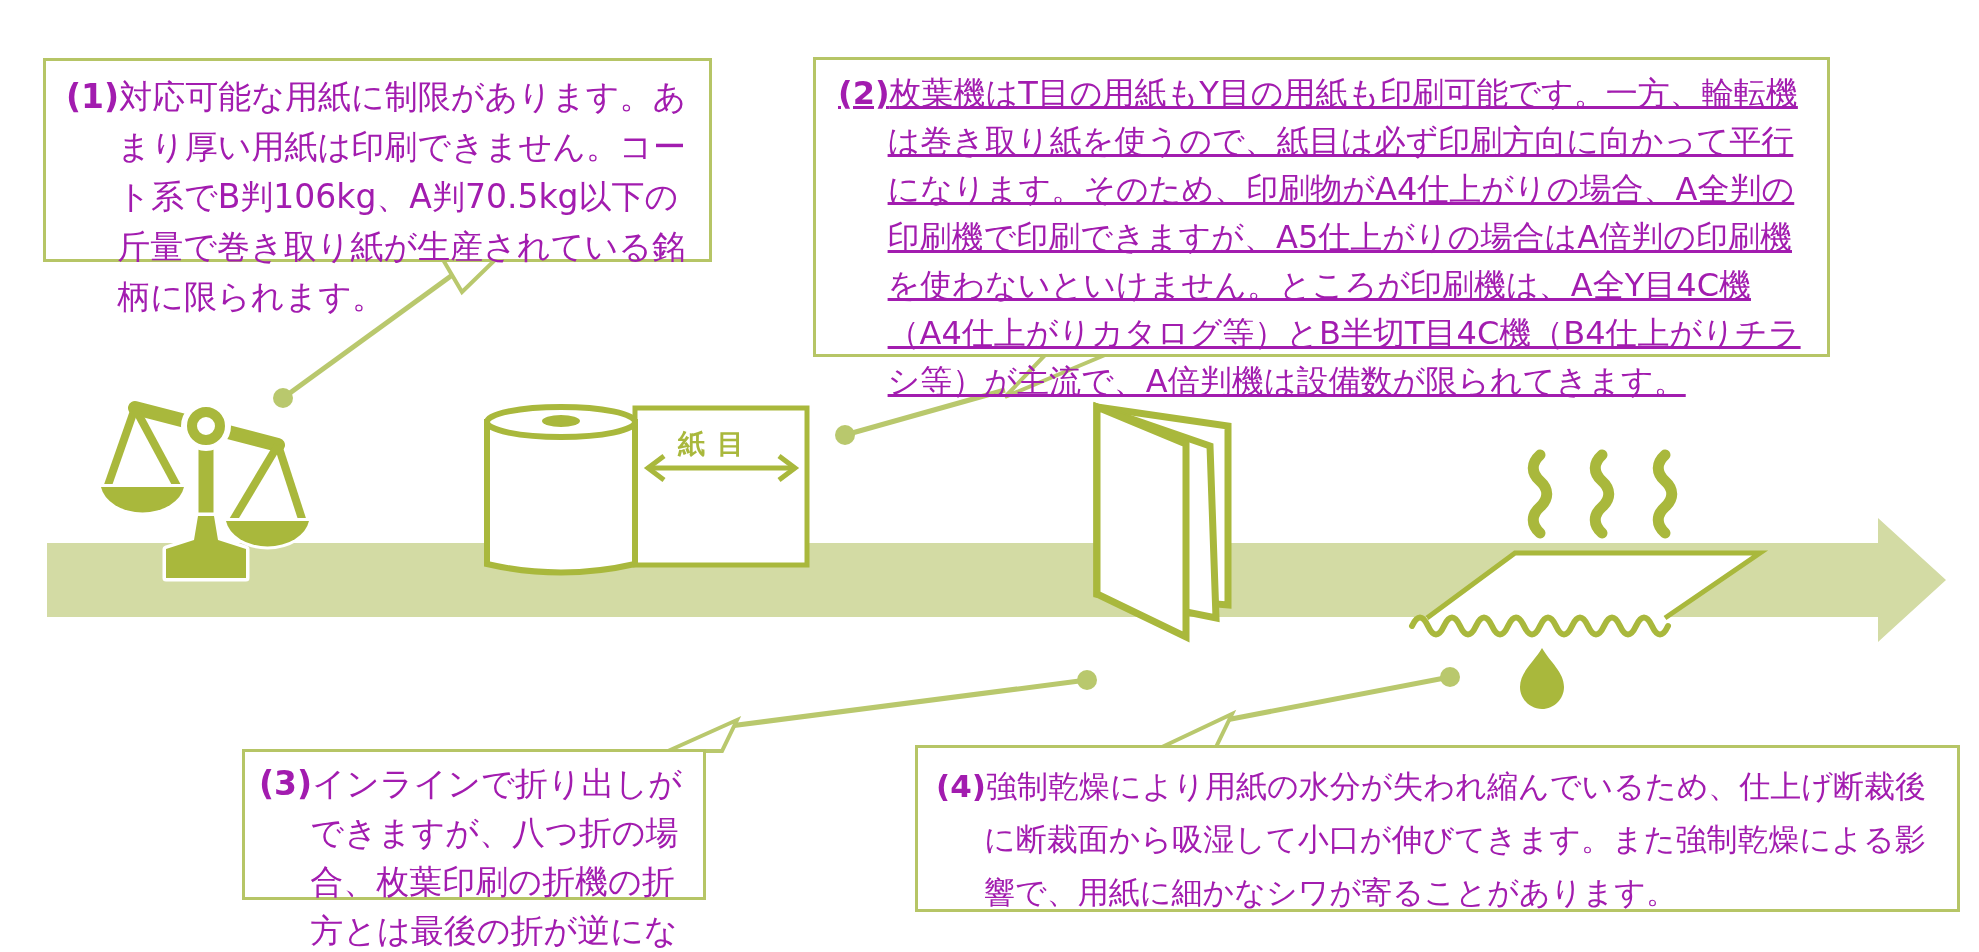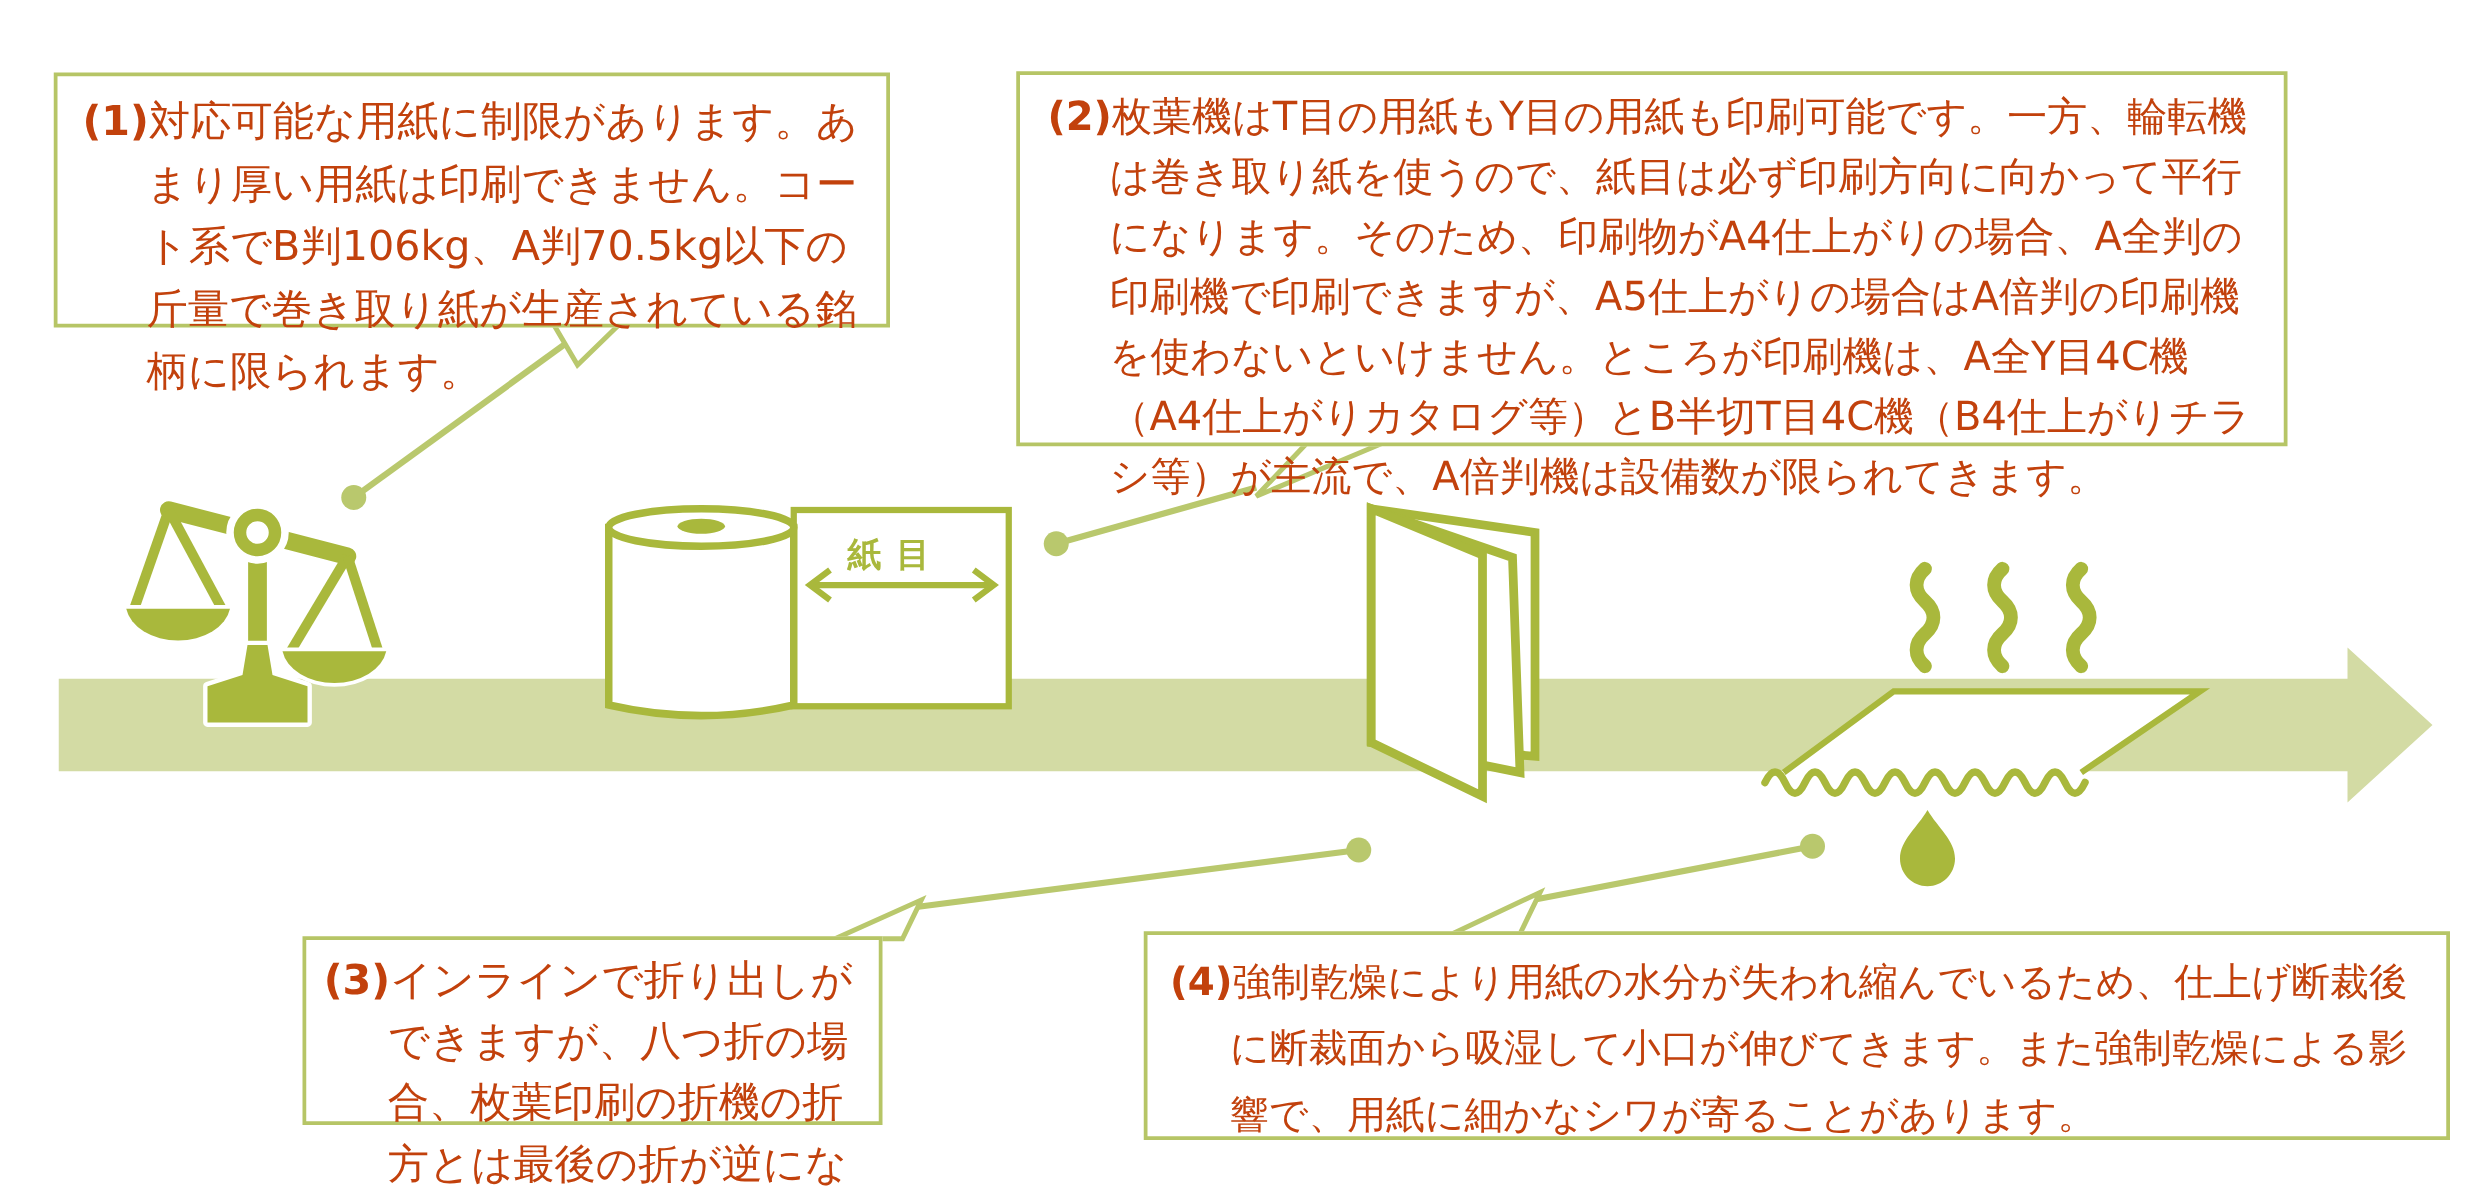--- a/index.html
+++ b/index.html
@@ -8,28 +8,28 @@
     width:1979px;height:952px;
     background:#ffffff;
     font-family:"DejaVu Sans","Liberation Sans",sans-serif;
     overflow:hidden;
   }
   .diagram-svg{position:absolute;left:0;top:0;z-index:0;}
   .callout{
     position:absolute;
     background:#ffffff;
     border:3px solid #b6c566;
-    color:#c2410c;
+    color:#a21caf;
     box-sizing:border-box;
     z-index:2;
   }
   .callout .body{ text-indent:-1.55em; padding-left:1.55em; }
   .num{font-weight:bold;}
   .c1{left:43px;  top:58px;  width:669px;  height:204px; padding:11px 14px 0 20px; font-size:33px; line-height:50px;}
-  .c2{left:813px; top:57px;  width:1017px; height:300px; padding:9px 12px 0 22px;  font-size:32px; line-height:48px;}
+  .c2{left:813px; top:57px;  width:1017px; height:300px; padding:9px 12px 0 22px;  font-size:32px; line-height:48px;text-decoration:underline;}
   .c3{left:242px; top:749px; width:464px;  height:151px; padding:7px 8px 0 14px;   font-size:33px; line-height:49px;}
   .c4{left:915px; top:745px; width:1045px; height:167px; padding:12px 12px 0 18px;  font-size:31px; line-height:53px;}
   .grain-label{
     font-family:"DejaVu Sans","Liberation Sans",sans-serif;
     font-weight:bold;
     font-size:27px;
     letter-spacing:12px;
   }
 </style>
 </head>

